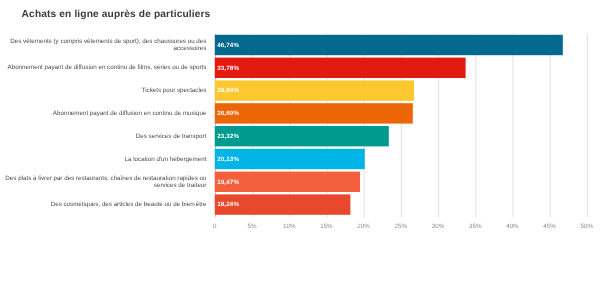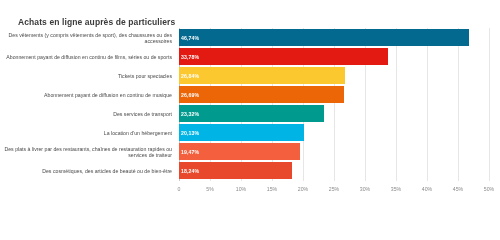--- a/index.html
+++ b/index.html
@@ -16,21 +16,21 @@
   .chart-card {
     position: relative;
     width: 500px;
     height: 202px;
     background: #ffffff;
     box-sizing: border-box;
   }
   .chart-title {
     position: absolute;
     left: 18px;
-    top: 17px;
+    top: 6px;
     font-size: 8.5px;
     font-weight: bold;
     color: #3b3b3b;
     letter-spacing: 0.1px;
     white-space: nowrap;
   }
   
   .plot-wrap {
     position: absolute;
     left: 0;

